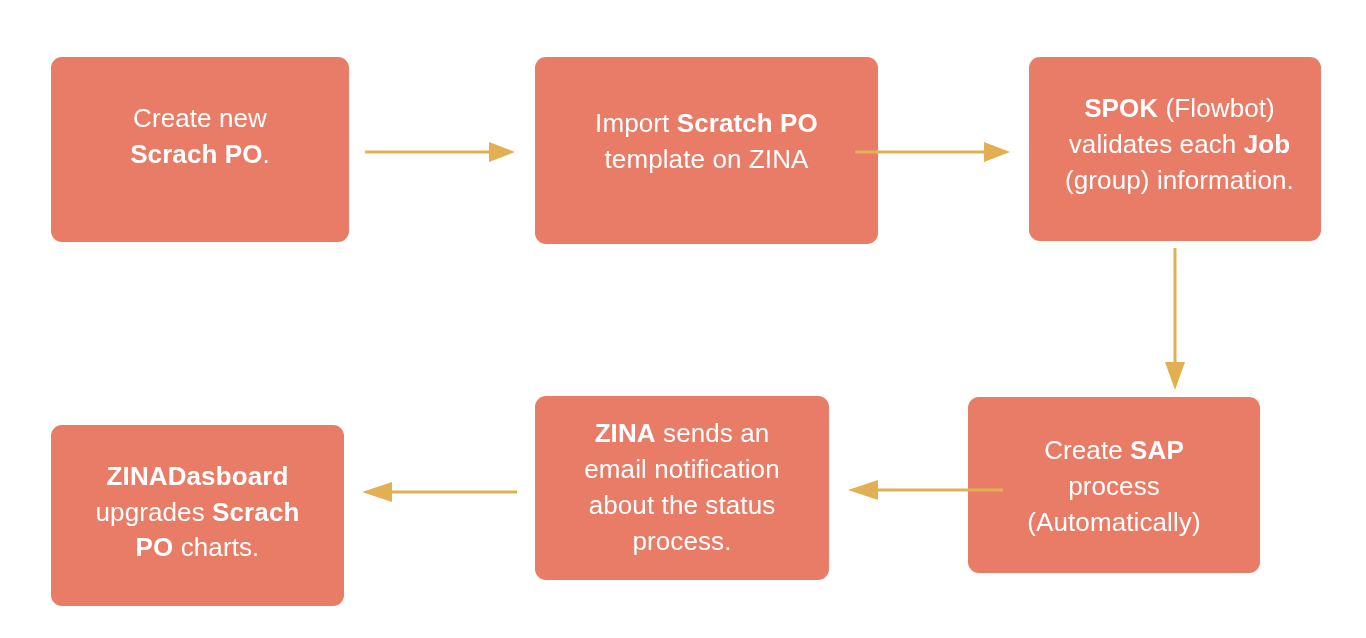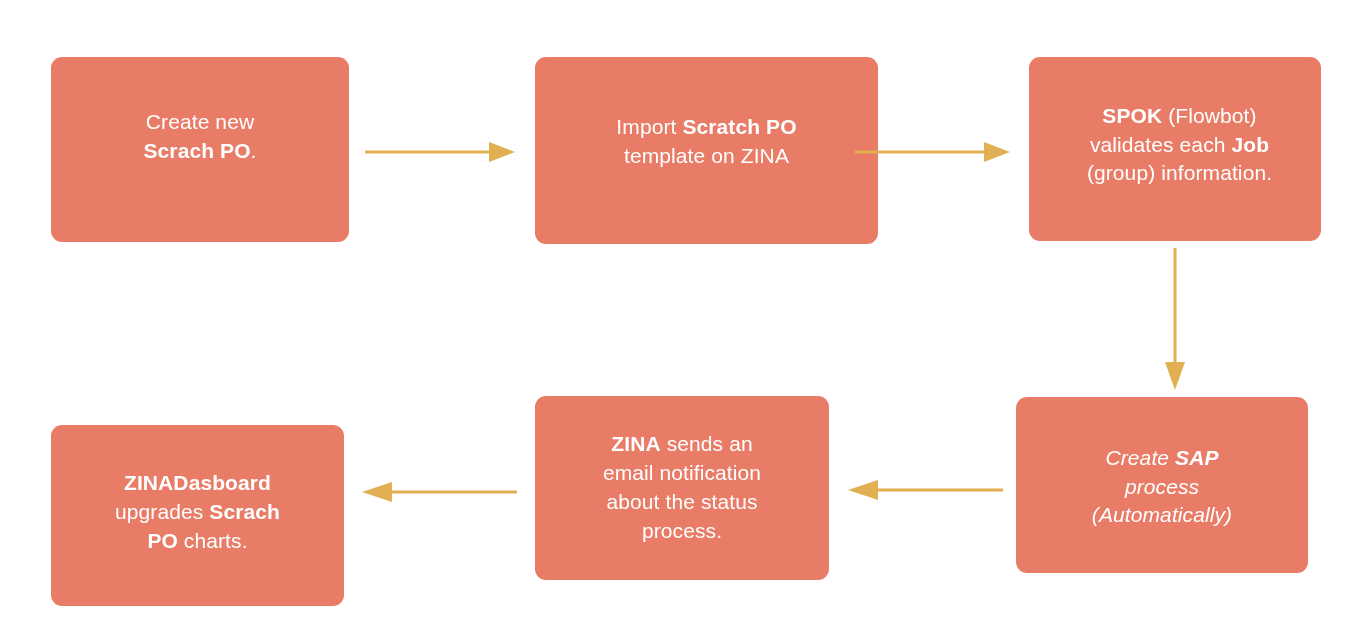--- a/index.html
+++ b/index.html
@@ -32,39 +32,39 @@
     align-items: center;
     justify-content: center;
     text-align: center;
     color: #ffffff;
     padding: 8px 14px;
   }
 
   .node-text {
     font-family: "Liberation Sans", sans-serif;
     font-weight: 300;
-    font-size: 21px;
+    font-size: 26px;
     line-height: 1.38;
     letter-spacing: 0.1px;
     color: #ffffff;
     width: 100%;
     
     -webkit-font-smoothing: antialiased;
   }
 
   .node-text b,
   .node-text strong {
     font-weight: 700;
   }
 
   
   #node-create-po        { left: 51px;   top: 57px;  width: 298px; height: 185px; }
   #node-import-template  { left: 535px;  top: 57px;  width: 343px; height: 187px; }
   #node-spok-validate    { left: 1029px; top: 57px;  width: 292px; height: 184px; padding-left: 23px; }
-  #node-create-sap       { left: 1016px; top: 397px; width: 292px; height: 176px; font-style: italic; }
+  #node-create-sap       { left: 968px; top: 397px; width: 292px; height: 176px; }
   #node-zina-email       { left: 535px;  top: 396px; width: 294px; height: 184px; }
   #node-zina-dashboard   { left: 51px;   top: 397px; width: 293px; height: 181px; margin-top: 28px; }
 
   
   #node-create-po .node-text       { transform: translateY(-13px); }
   #node-import-template .node-text { transform: translateY(-9px); }
   #node-spok-validate .node-text   { transform: translateY(-4px); }
   #node-create-sap .node-text      { transform: translateY(2px); }
   #node-zina-email .node-text      { transform: translateY(0px); }
   #node-zina-dashboard .node-text  { transform: translateY(-3px); }

